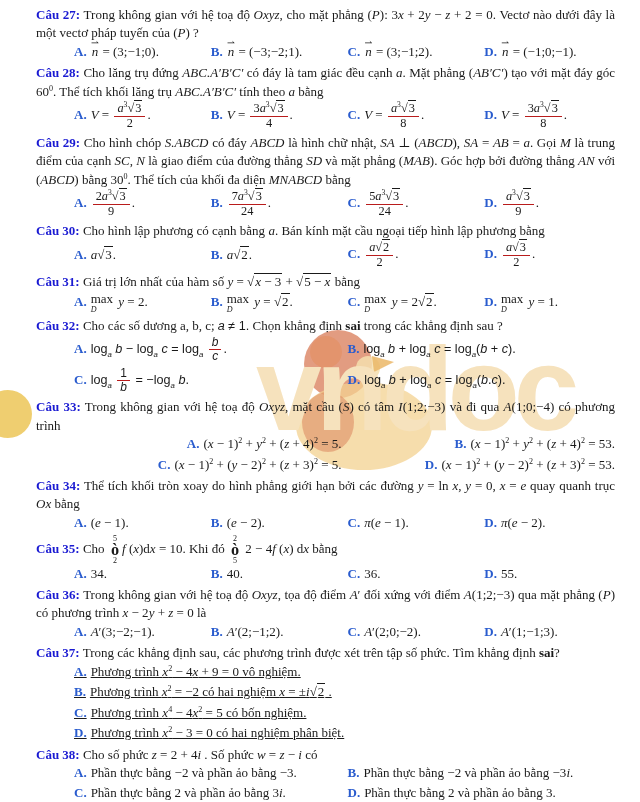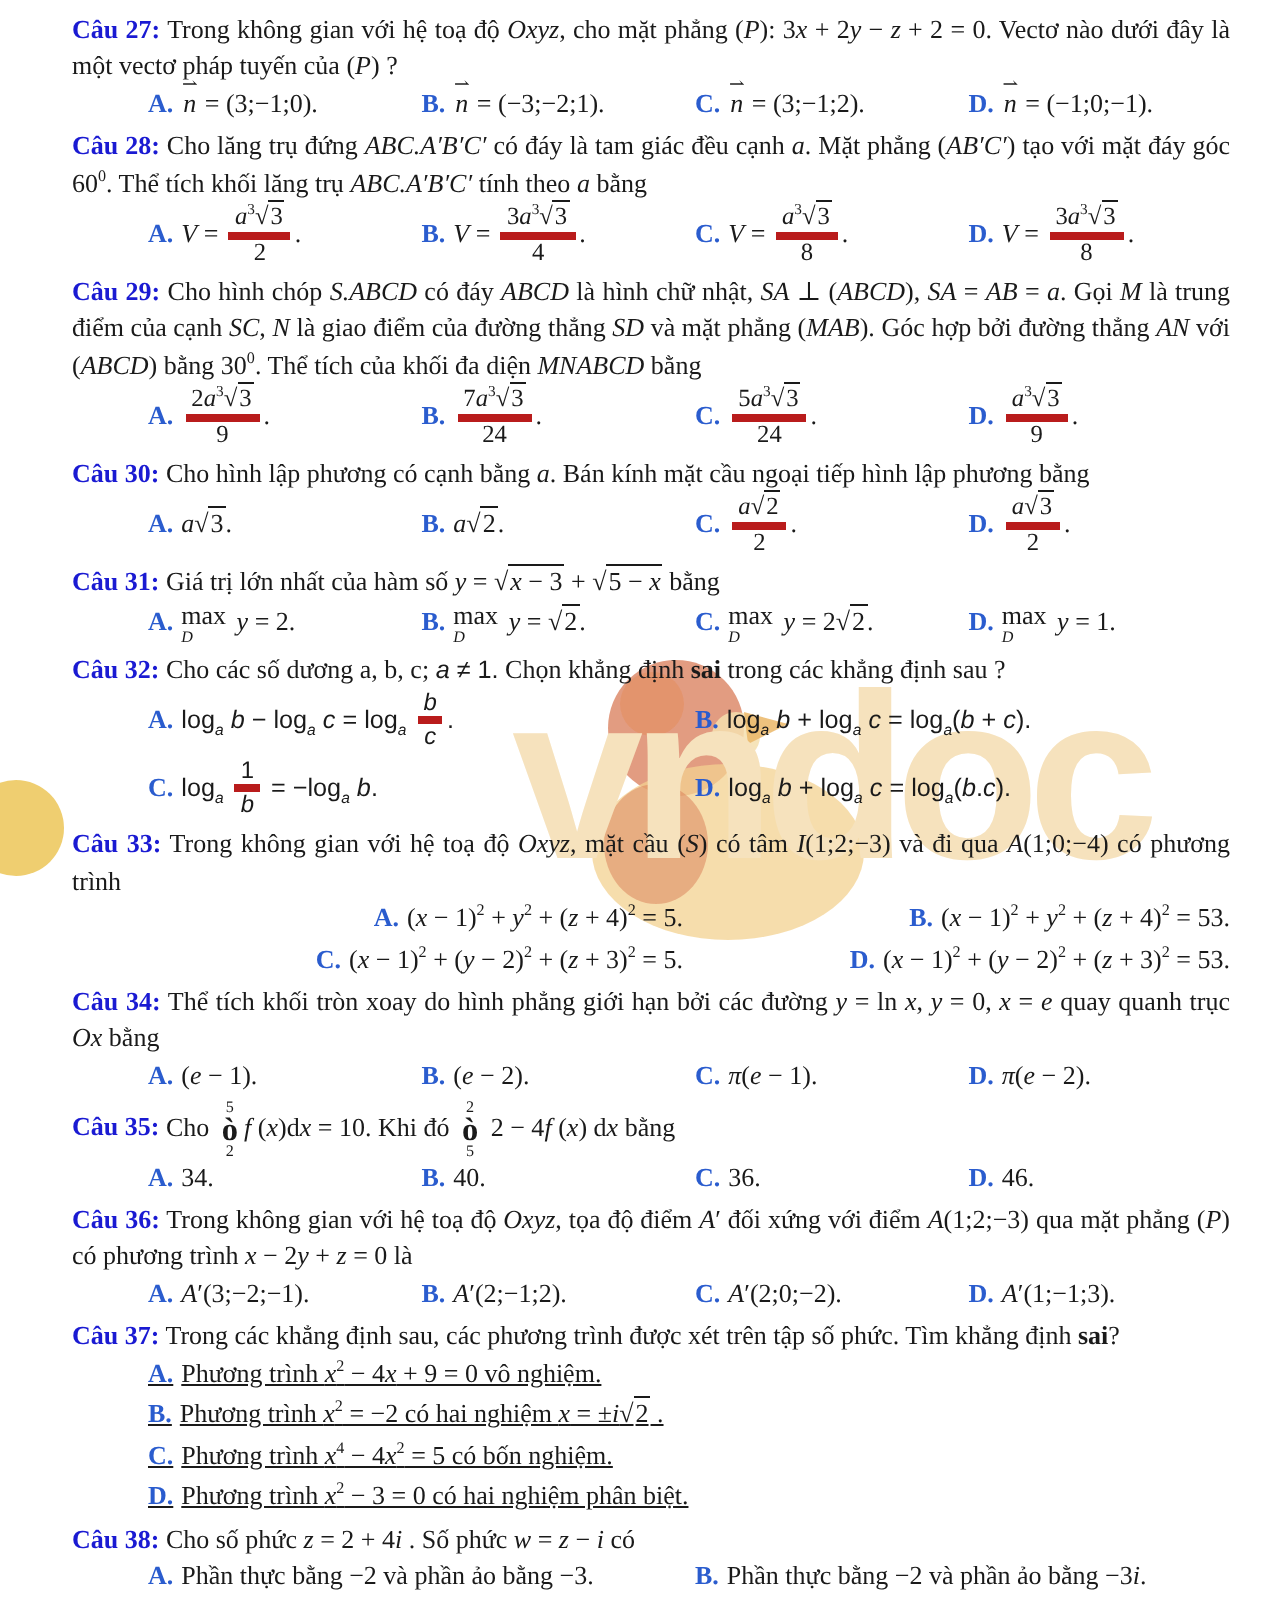--- a/index.html
+++ b/index.html
@@ -42,21 +42,21 @@
     margin-top:0;
     align-items:center;
   }
   .opt{white-space:nowrap;}
   .olet{color:var(--letter-blue,#2a5cce);font-weight:bold;margin-right:4px;}
   
   sup{font-size:.62em;line-height:0;}
   sub{font-size:.62em;line-height:0;}
   .sans{font-family:"Liberation Sans","DejaVu Sans",sans-serif;font-size:.97em;}
   .frac{display:inline-flex;flex-direction:column;align-items:center;vertical-align:middle;font-size:.95em;line-height:1.08;margin:1px 2px;}
-  .frac .num{display:block;border-bottom:4px solid #b91c1c;padding:0 3px;}
+  .frac .num{display:block;border-bottom:1px solid #b91c1c;padding:0 3px;}
   .frac .den{display:block;padding:0 3px;}
   .sqrt{white-space:nowrap;}
   .sqrt::before{content:"\221A";}
   .sqrt .rad{border-top:1px solid currentColor;padding:0 1px;}
   .vec{position:relative;display:inline-block;margin:0 1px;}
   .vec::before{content:"\21C0";position:absolute;top:-.62em;left:50%;transform:translateX(-50%);font-size:.72em;}
   .und{display:inline-flex;flex-direction:column;align-items:flex-start;vertical-align:middle;line-height:1;margin-right:2px;}
   .und .us{font-size:.62em;font-style:italic;margin-top:1px;}
   .intg{display:inline-flex;flex-direction:column;align-items:center;vertical-align:middle;line-height:.9;margin:0 3px;}
   .intg .it,.intg .ib{font-size:.62em;}
@@ -208,21 +208,21 @@
               <span class="ib">2</span>
             </span><i>f</i> (<i>x</i>)d<i>x</i> = 10. Khi đó <span class="intg">
               <span class="it">2</span>
               <span class="is">ò</span>
               <span class="ib">5</span>
             </span> 2 − 4<i>f</i> (<i>x</i>) d<i>x</i> bằng</span></p>
       <div class="opts" style="grid-template-columns: repeat(4, 1fr);">
           <div class="opt"><b class="olet">A.</b><span class="otxt">34.</span></div>
           <div class="opt"><b class="olet">B.</b><span class="otxt">40.</span></div>
           <div class="opt"><b class="olet">C.</b><span class="otxt">36.</span></div>
-          <div class="opt"><b class="olet">D.</b><span class="otxt">46.</span></div>
+          <div class="opt"><b class="olet">D.</b><span class="otxt">55.</span></div>
         </div>
     </div>
       <div class="qblock">
       <p class="qtext"><b class="qlabel">Câu 36:</b> <span>Trong không gian với hệ toạ độ <i>Oxyz</i>, tọa độ điểm <i>A</i>′ đối xứng với điểm <i>A</i>(1;2;−3) qua mặt phẳng (<i>P</i>) có phương trình <i>x</i> − 2<i>y</i> + <i>z</i> = 0 là</span></p>
       <div class="opts" style="grid-template-columns: repeat(4, 1fr);">
           <div class="opt"><b class="olet">A.</b><span class="otxt"><i>A</i>′(3;−2;−1).</span></div>
           <div class="opt"><b class="olet">B.</b><span class="otxt"><i>A</i>′(2;−1;2).</span></div>
           <div class="opt"><b class="olet">C.</b><span class="otxt"><i>A</i>′(2;0;−2).</span></div>
           <div class="opt"><b class="olet">D.</b><span class="otxt"><i>A</i>′(1;−1;3).</span></div>
         </div>

